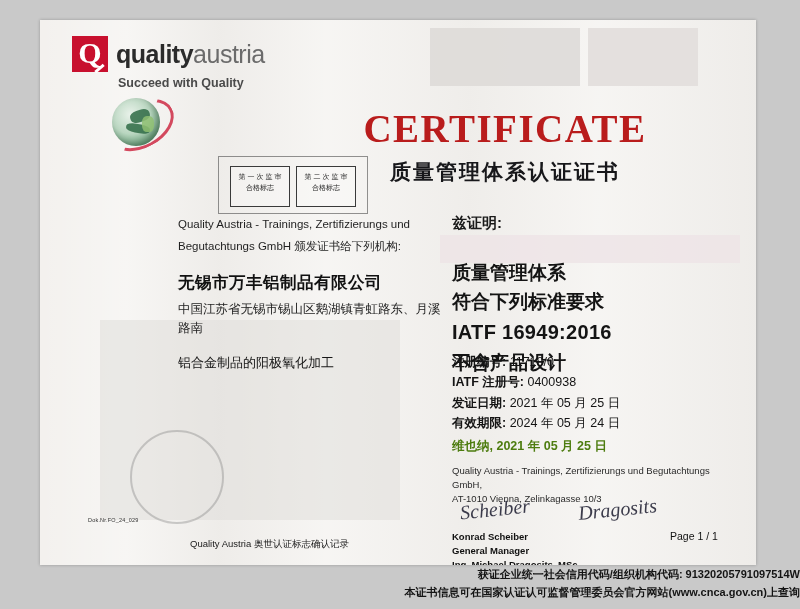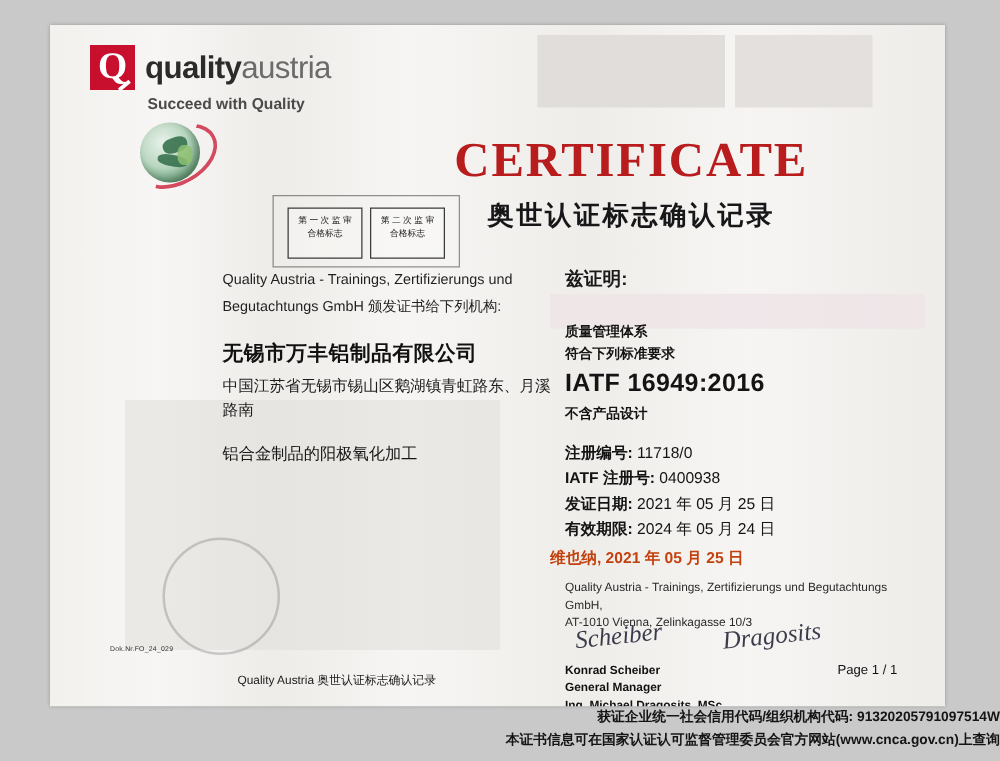--- a/index.html
+++ b/index.html
@@ -212,21 +212,21 @@
     color: #161616;
   }
 
   .std-block {
     position: absolute;
     left: 412px;
     top: 238px;
     width: 280px;
   }
   .std-block .l {
-    font-size: 11px;
+    font-size: 19px;
     font-weight: bold;
     color: #141414;
     line-height: 1.55;
   }
   .std-block .big {
     font-size: 20px;
     font-weight: bold;
     letter-spacing: 0.3px;
   }
 
@@ -236,25 +236,25 @@
     top: 332px;
     width: 280px;
     font-size: 12.5px;
     line-height: 1.62;
     color: #141414;
   }
   .reg-block .row span.k { font-weight: bold; }
 
   .place-date {
     position: absolute;
-    left: 400px;
+    left: 412px;
     top: 418px;
     font-size: 12.5px;
     font-weight: bold;
-    color: #c2410c;
+    color: #4d7c0f;
   }
   .qa-addr {
     position: absolute;
     left: 412px;
     top: 444px;
     width: 290px;
     font-size: 9.5px;
     line-height: 1.45;
     color: #2a2a2a;
   }
@@ -392,21 +392,21 @@
     <div class="globe">
       <div class="disc">
         <div class="land l1"></div>
         <div class="land l2"></div>
         <div class="land l3"></div>
       </div>
       <div class="swoosh"></div>
     </div>
 
     <div class="cert-title">CERTIFICATE</div>
-    <div class="cert-subtitle">奥世认证标志确认记录</div>
+    <div class="cert-subtitle">质量管理体系认证证书</div>
 
     <div class="issuer">
       <div>Quality Austria - Trainings, Zertifizierungs und</div>
       <div>Begutachtungs GmbH 颁发证书给下列机构:</div>
     </div>
     <div class="hereby">兹证明:</div>
 
     <div class="company">
       <div class="company-name">无锡市万丰铝制品有限公司</div>
       <div class="company-addr">

